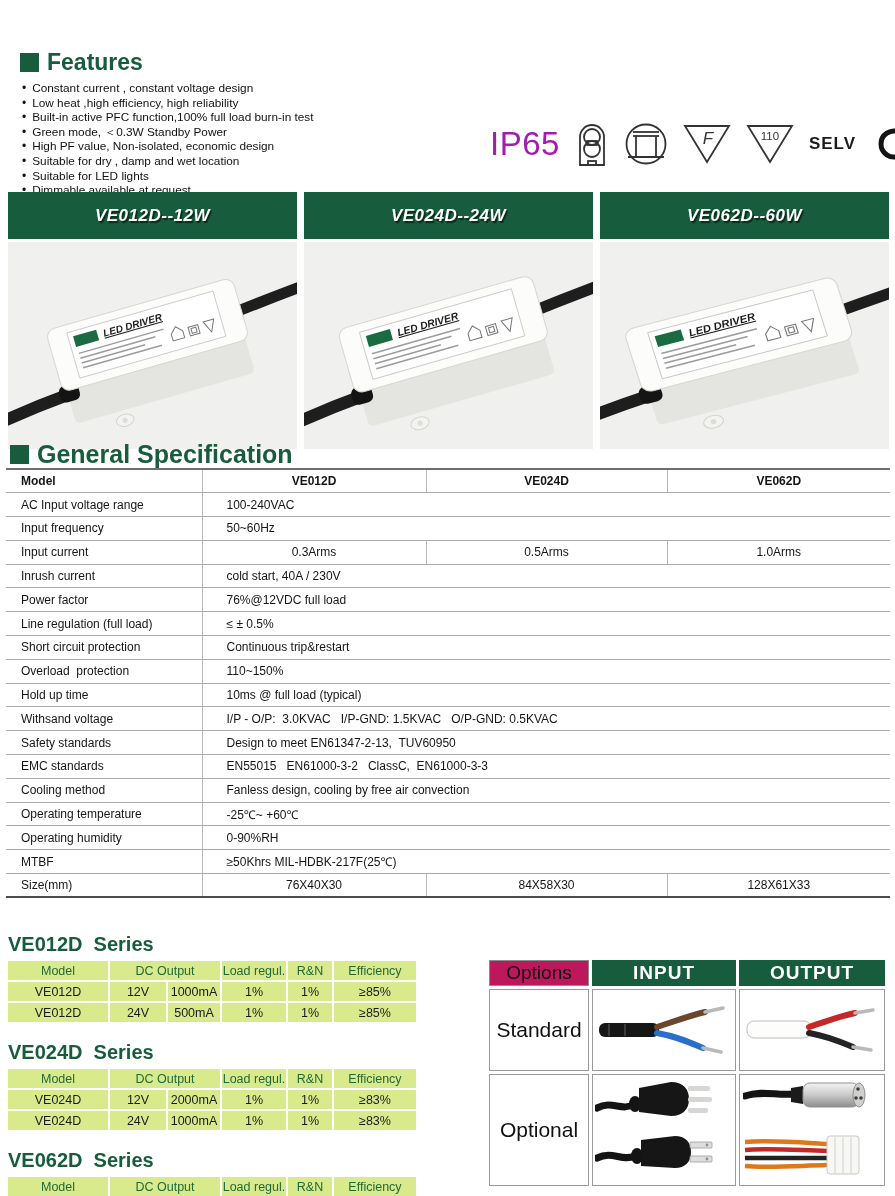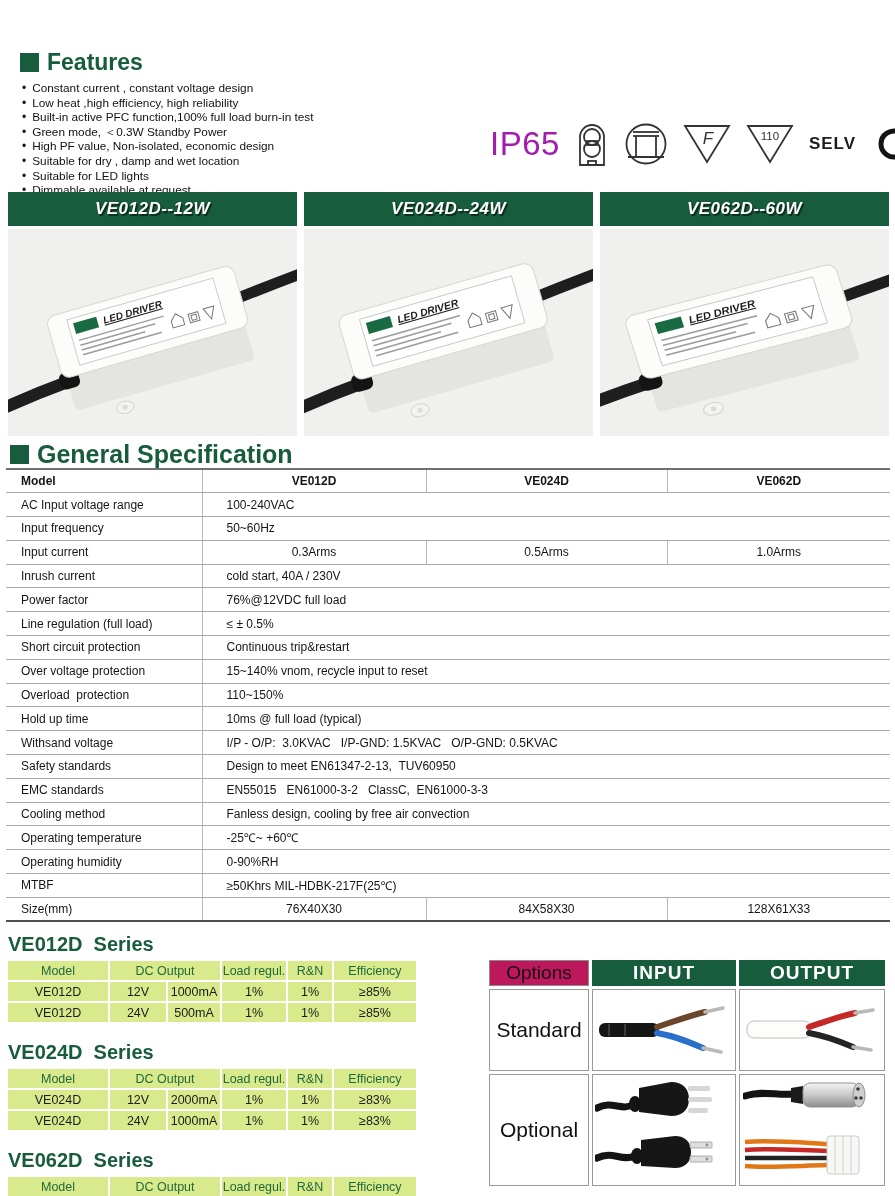--- a/index.html
+++ b/index.html
@@ -22,21 +22,21 @@
   
   .certs { position:absolute; left:490px; top:116px; width:400px; height:56px;
            display:flex; align-items:center; gap:15px; }
   .ip65 { font-size:33px; font-weight:normal; color:#a21caf; letter-spacing:0.5px; }
   .selv { font-size:17px; font-weight:bold; color:#1b1b1b; letter-spacing:1px; }
   .cicon svg { display:block; }
 
   
   .products { position:absolute; left:8px; top:192px; display:flex; gap:7px; }
   .panel { width:289px; }
-  .panel-h { height:34px; background:#175C3C; color:#fff; display:flex; align-items:center;
+  .panel-h { height:47px; background:#175C3C; color:#fff; display:flex; align-items:center;
              justify-content:center; font-size:17px; font-weight:bold; font-style:italic;
              text-shadow:1.5px 1.5px 1px rgba(0,0,0,0.55); letter-spacing:0.5px; }
   .panel-p { margin-top:3px; height:207px; background:#F0F0EE; }
   .panel-p svg { display:block; }
 
   
   .genspec-title { position:absolute; left:10px; top:440px; font-size:25px; }
   table.spec { position:absolute; left:6px; top:468px; width:884px; border-collapse:collapse;
                table-layout:fixed; border-top:2px solid #6f6f6f; border-bottom:2px solid #4d4d4d; }
   .spec tr { height:23.8px; }
@@ -246,24 +246,20 @@
     </tr>
     <tr>
       <td class="lbl">Line regulation (full load)</td>
       <td class="v" colspan="3">≤ ± 0.5%</td>
     </tr>
     <tr>
       <td class="lbl">Short circuit protection</td>
       <td class="v" colspan="3">Continuous trip&amp;restart</td>
     </tr>
     <tr>
-      <td class="lbl">Over voltage protection</td>
-      <td class="v" colspan="3">15~140% vnom, recycle input to reset</td>
-    </tr>
-    <tr>
       <td class="lbl">Overload  protection</td>
       <td class="v" colspan="3">110~150%</td>
     </tr>
     <tr>
       <td class="lbl">Hold up time</td>
       <td class="v" colspan="3">10ms @ full load (typical)</td>
     </tr>
     <tr>
       <td class="lbl">Withsand voltage</td>
       <td class="v" colspan="3">I/P - O/P:  3.0KVAC   I/P-GND: 1.5KVAC   O/P-GND: 0.5KVAC</td>

